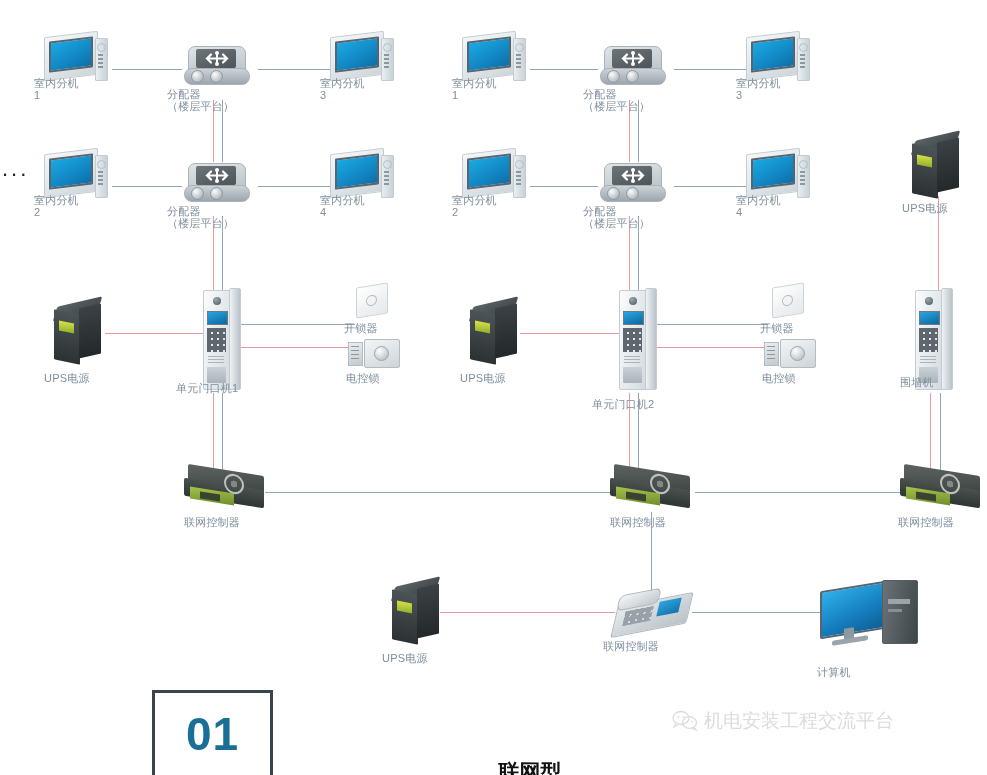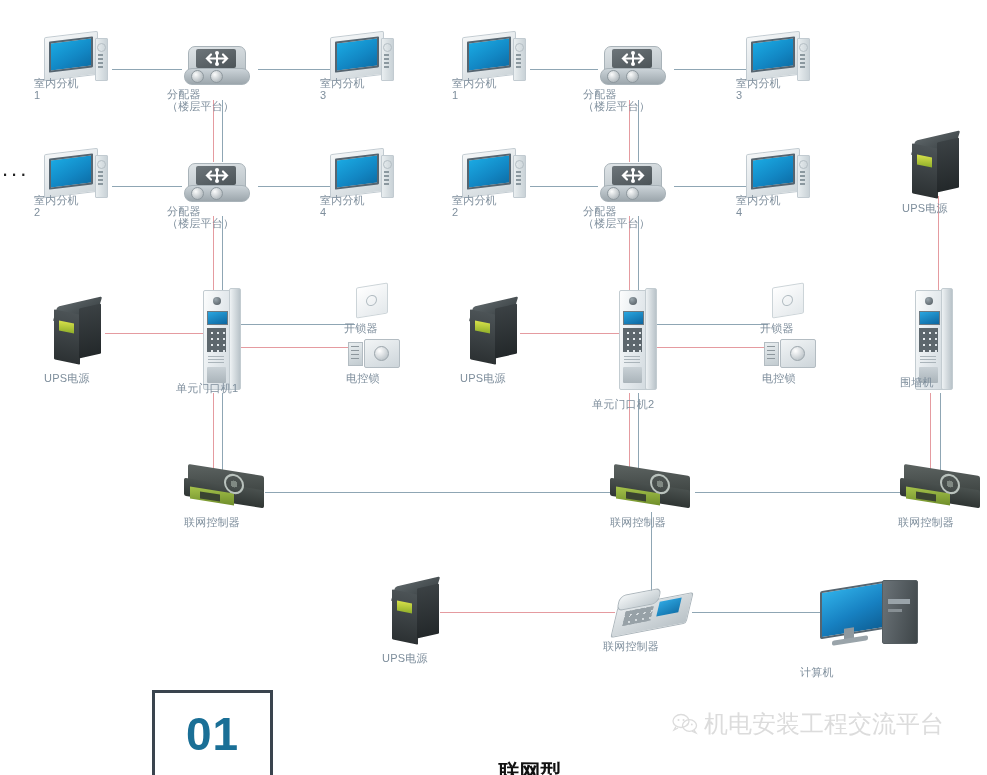--- a/index.html
+++ b/index.html
@@ -156,21 +156,21 @@
 
   
   .dots3{position:absolute;color:#222;font-size:22px;letter-spacing:3px;line-height:1;}
   .numbox{position:absolute;border:3px solid #3a444e;background:#fff;
      display:flex;align-items:center;justify-content:center;}
   .numbox span{font-size:46px;font-weight:700;color:#1a6f96;letter-spacing:1px;}
   .title{position:absolute;text-align:center;color:#111;font-weight:700;
      font-size:21px;line-height:28px;white-space:pre;
      font-family:"Liberation Serif","DejaVu Serif",serif;}
   .wm{position:absolute;display:flex;align-items:center;gap:6px;
-     color:#dcdcdc;font-size:24px;white-space:nowrap;}
+     color:#dcdcdc;font-size:19px;white-space:nowrap;}
   .wm svg{flex:0 0 auto;}
 </style>
 </head>
 <body>
 
 <div id="stage">
 
   <div class="link h data" style="left:112px;top:69px;width:70px;"></div>
   <div class="link h data" style="left:258px;top:69px;width:72px;"></div>
   <div class="link h data" style="left:112px;top:186px;width:70px;"></div>
@@ -487,21 +487,21 @@
 
   <div class="node pc" style="left:820px;top:580px;">
     <div class="mon"></div>
     <div class="stand"></div>
     <div class="foot"></div>
     <div class="tw">
         <i></i>
         <b></b>
       </div>
   </div>
-  <div class="lbl" style="left:800px;top:666px;width:60px;">计算机</div>
+  <div class="lbl" style="left:817px;top:666px;width:60px;">计算机</div>
 
   <div class="numbox" style="left:152px;top:690px;width:115px;height:82px;">
     <span>01</span>
   </div>
 
   <div class="title" style="left:400px;top:702px;width:260px;">
     <div>联网型</div>
     
   </div>
 

